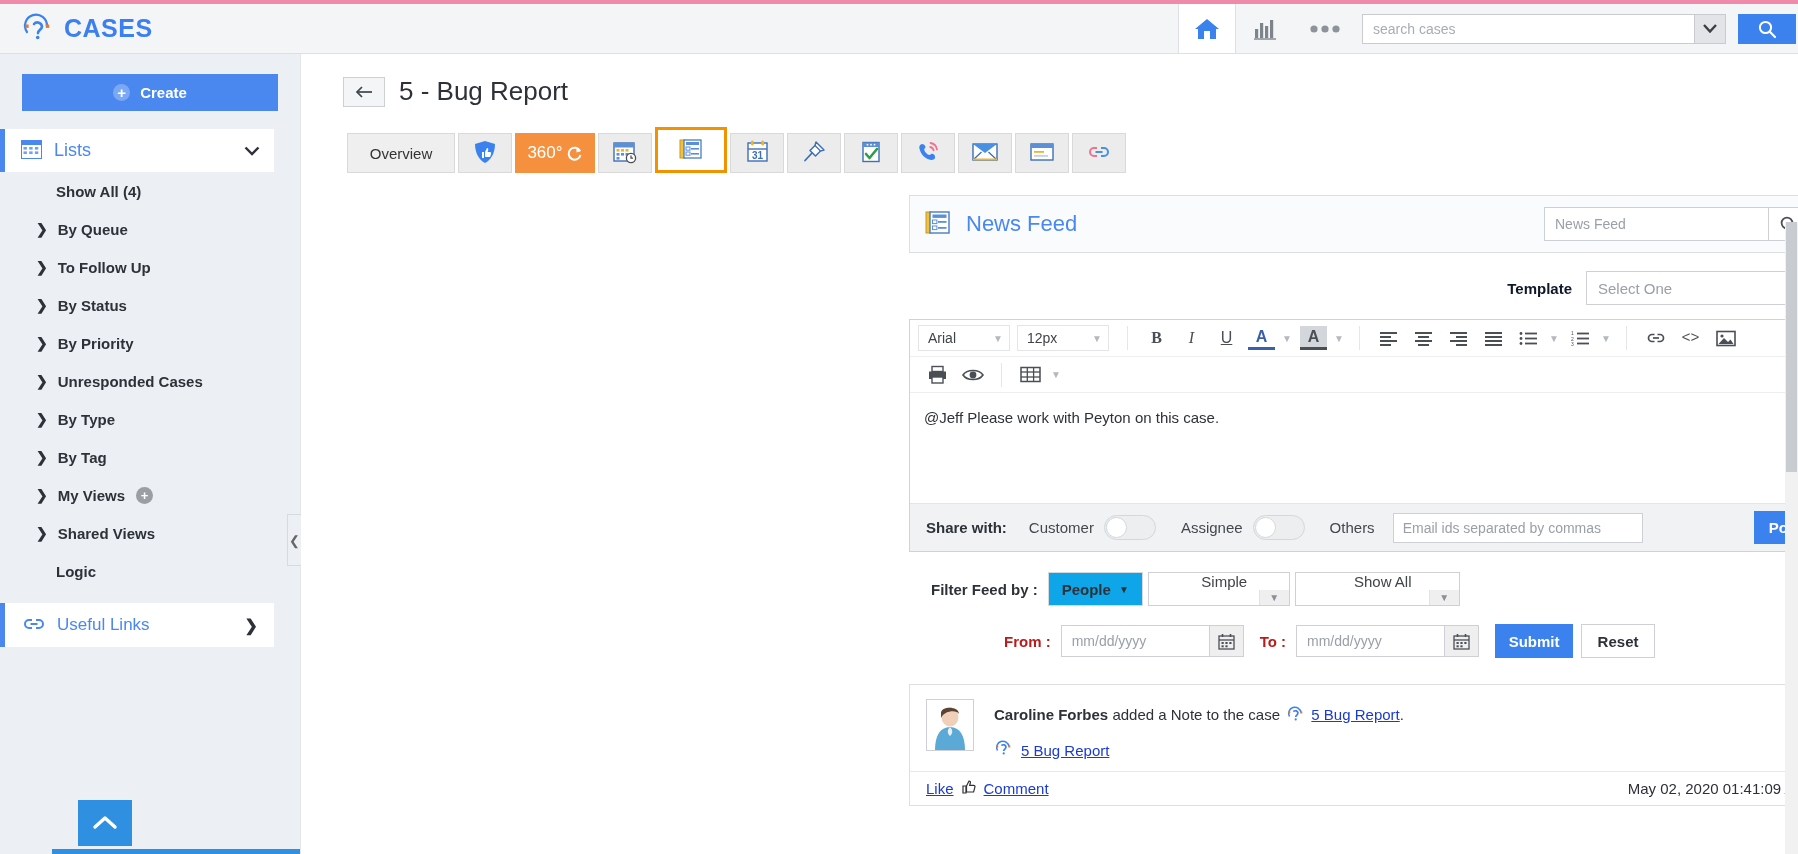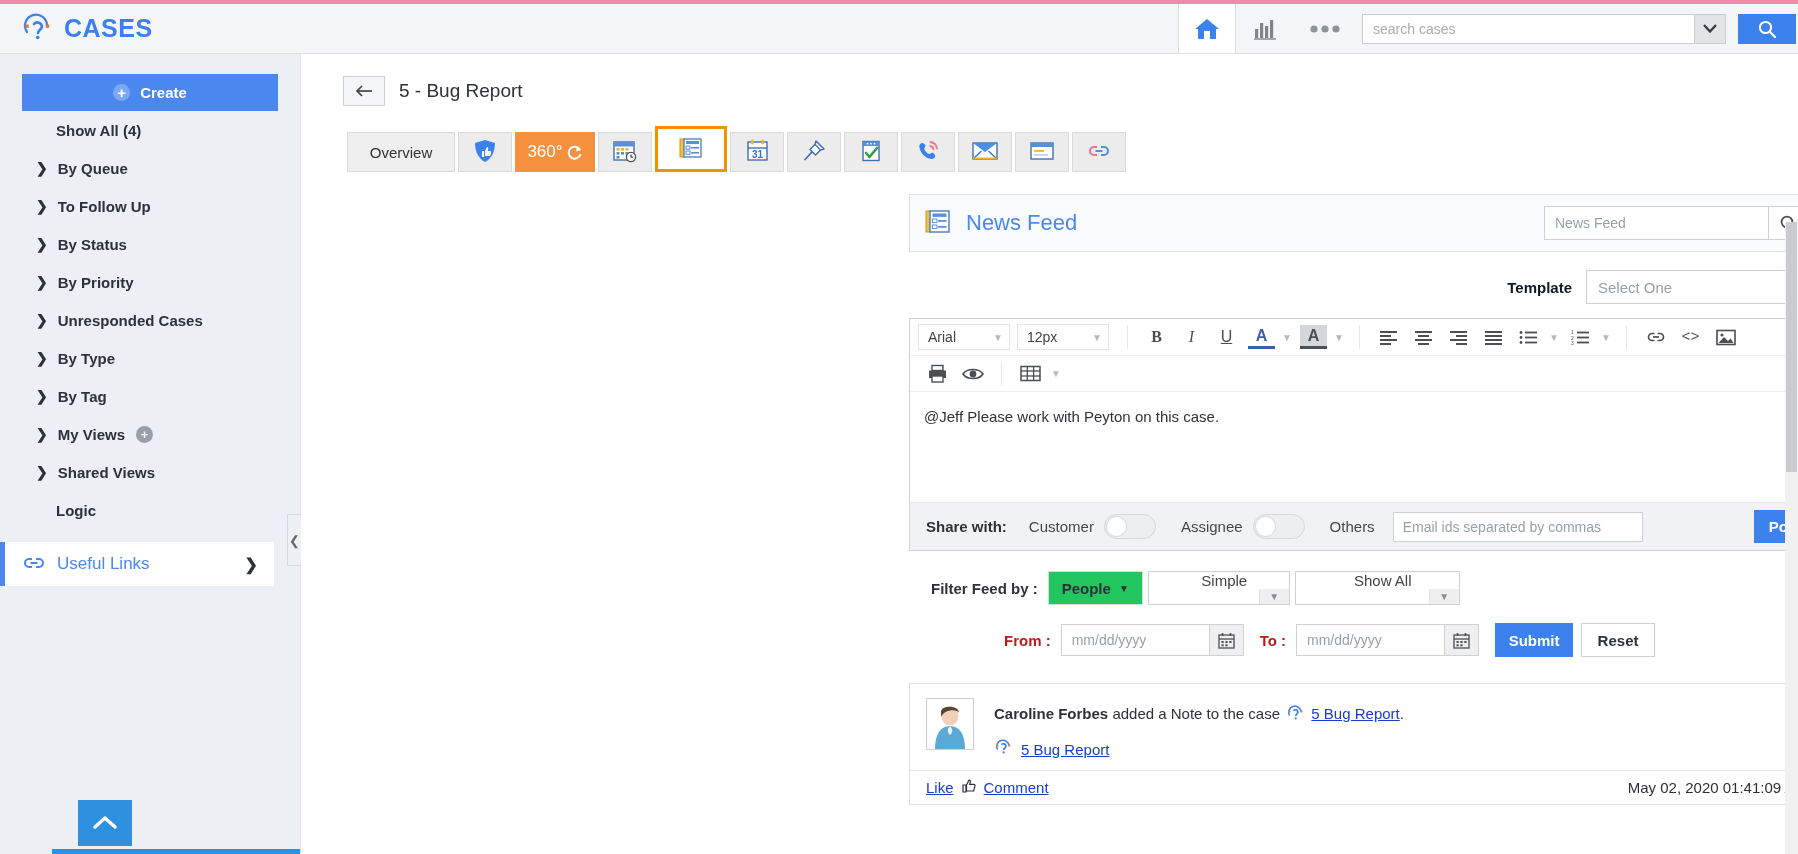--- a/index.html
+++ b/index.html
@@ -67,21 +67,21 @@
      display:flex; align-items:center; justify-content:center; cursor:pointer;}
   .side-handle { position:absolute; right:-1px; top:460px; width:14px; height:52px; background:#eceff4;
      border:1px solid #d6dae1; border-right:none; display:flex; align-items:center; justify-content:center;
      font-size:13px; color:#666; cursor:pointer; z-index:5;}
   .bottom-blue { position:absolute; left:52px; bottom:0; width:360px; height:5px; background:#2f8fe0;}
 
   
   .page-head { display:flex; align-items:center; gap:14px; padding:22px 0 0 42px; }
   .back-btn { width:42px; height:30px; border:1px solid #cdd1d7; background:#f4f5f7; display:flex;
      align-items:center; justify-content:center; font-size:17px; color:#444; cursor:pointer;}
-  .page-title { font-size:19px; color:#2d3138; }
+  .page-title { font-size:26px; color:#2d3138; }
 
   
   .tabs { display:flex; margin:20px 0 0 46px; align-items:flex-end; }
   .tab { height:40px; min-width:54px; background:#ececec; border:1px solid #d9d9d9; margin-right:3px;
      display:flex; align-items:center; justify-content:center; cursor:pointer; }
   .tab.text { width:108px; font-size:15px; color:#333; background:#efefef;}
   .tab.active-orange { background:#f5913e; color:#fff; width:80px; font-size:17px; font-weight:500; border-color:#f5913e;}
   .tab.selected { background:#fff; border:3px solid #f39200; height:46px; width:72px; }
 
   
@@ -123,21 +123,21 @@
   .toggle .knob { position:absolute; left:1px; top:1px; width:21px; height:21px; border-radius:50%;
      background:#fff; border:1px solid #d4d8dc;}
   .email-input { width:250px; height:30px; border:1px solid #cdd1d7; background:#fff; padding:0 9px;
      font-size:14px; color:#555; outline:none; margin-left:8px; font-family:"Liberation Sans", sans-serif;}
   .email-input::placeholder{ color:#9aa0a8; }
   .post-btn { margin-left:auto; width:62px; height:33px; background:#3b82ee; color:#fff; font-weight:bold;
      font-size:15px; display:flex; align-items:center; justify-content:center; cursor:pointer;}
 
   .filter-row { display:flex; align-items:center; margin-top:20px; padding-left:22px; }
   .filter-lbl { font-weight:bold; font-size:15px; color:#2d3138; margin-right:10px;}
-  .people-btn { height:34px; background:#22c55e; border:1px solid #d6dadf; padding:4px 13px; display:flex;
+  .people-btn { height:34px; background:#0ea5e9; border:1px solid #d6dadf; padding:4px 13px; display:flex;
      align-items:center; font-weight:bold; font-size:15px; color:#2d3138; gap:8px; cursor:pointer;}
   .sel-box { height:34px; border:1px solid #cdd1d7; background:#fff; display:flex; align-items:center;
      padding-left:11px; font-size:15px; color:#3f4448; margin-left:5px; cursor:pointer;flex-direction:column;}
   .sel-box .car { margin-left:auto; width:30px; height:32px; background:#efefef; border-left:1px solid #dfe2e6;
      display:flex; align-items:center; justify-content:center; color:#8a9096; font-size:10px;}
 
   .date-row { display:flex; align-items:center; margin-top:18px; padding-left:95px; }
   .date-lbl { font-weight:bold; font-size:15px; color:#b91c1c; margin-right:10px;}
   .date-input { width:148px; height:32px; border:1px solid #cdd1d7; border-right:none; background:#fff;
      padding:0 10px; font-size:14px; color:#9aa0a8; outline:none; font-family:"Liberation Sans", sans-serif;}
@@ -225,20 +225,42 @@
 </div>
 
 <div class="body-row">
 
   <div class="sidebar">
     <div class="create-btn">
       <span class="plus-circle">+</span>
       <span>Create</span>
     </div>
 
+    <div class="nav-head">
+      <span class="icon">
+        <svg width="21" height="19" viewBox="0 0 21 19">
+          <rect x="0.5" y="0.5" width="20" height="18" fill="#ffffff" stroke="#4a88f0"></rect>
+          <rect x="0.5" y="0.5" width="20" height="4.5" fill="#4a88f0"></rect>
+          <g fill="#6fa0f4">
+            <rect x="2.5" y="7" width="3.4" height="2.6"></rect>
+              <rect x="8.2" y="7" width="3.4" height="2.6"></rect>
+              <rect x="13.9" y="7" width="3.4" height="2.6"></rect>
+            <rect x="2.5" y="11.4" width="3.4" height="2.6"></rect>
+              <rect x="8.2" y="11.4" width="3.4" height="2.6"></rect>
+              <rect x="13.9" y="11.4" width="3.4" height="2.6"></rect>
+          </g>
+        </svg>
+      </span>
+      <span class="label">Lists</span>
+      <span class="chev-d">
+        <svg width="16" height="10" viewBox="0 0 16 10">
+            <path d="M1.5 1.5 L8 8 L14.5 1.5" fill="none" stroke="#2d3138" stroke-width="2.4"></path>
+          </svg>
+      </span>
+    </div>
 
     <div>
       <div class="nav-item plain">
         <span>Show All (4)</span>
       </div>
       <div class="nav-item">
         <span class="arrow">❯</span>
         <span>By Queue</span>
       </div>
       <div class="nav-item">

